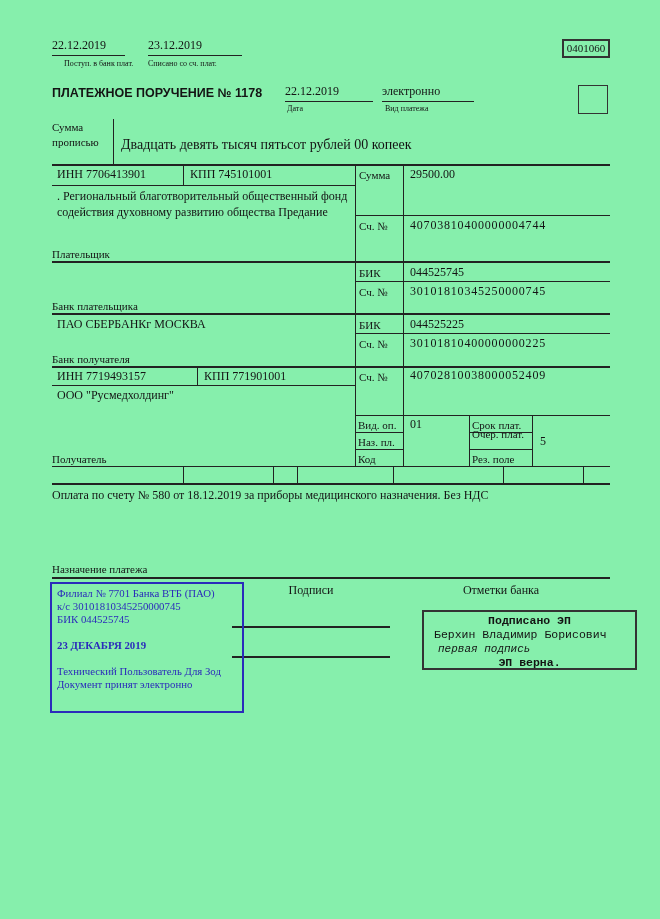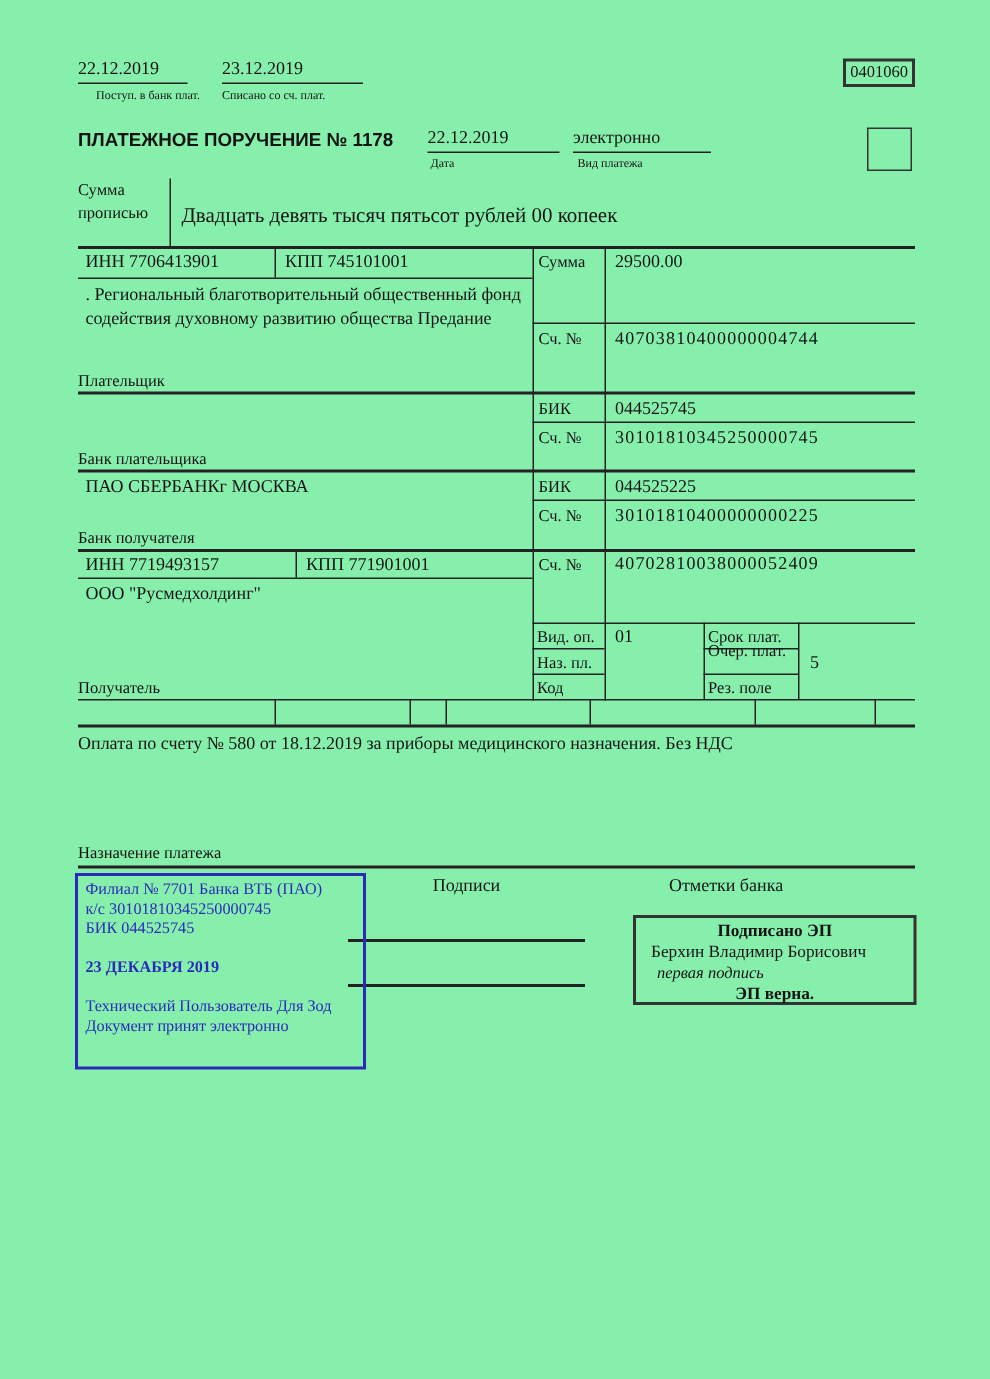--- a/index.html
+++ b/index.html
@@ -13,22 +13,22 @@
   .hl{position:absolute;background:#222;height:1px;}
   .hl2{position:absolute;background:#222;height:2px;}
   .vl{position:absolute;background:#222;width:1px;}
   .ufield{position:absolute;border-bottom:1.5px solid #222;font-size:12px;padding-bottom:2px;}
   .box{position:absolute;border:2px solid #333;box-sizing:border-box;}
   .title{font-family:"Liberation Sans",sans-serif;font-weight:bold;font-size:12.5px;}
   .bluebox{position:absolute;left:50px;top:582px;width:180px;height:121px;
            border:2px solid #3535bb;box-sizing:content-box;padding:3px 5px;
            font-size:10.8px;line-height:13px;color:#2b2bbb;}
   .bluebox div{white-space:normal;}
-  .epbox{position:absolute;left:422px;top:610px;width:189px;height:60px;
-         border:2px solid #333;box-sizing:border-box;padding:2px 4px;font-size:11.5px;line-height:14px;}
+  .epbox{position:absolute;left:422px;top:610px;width:215px;height:60px;
+         border:2px solid #333;box-sizing:border-box;padding:2px 4px;font-size:11.5px;line-height:14px;font-family:Liberation Mono, monospace;}
   .ctr{text-align:center;}
 </style>
 </head>
 <body>
 
 <div class="page">
 
   <div class="ufield" style="left:52px;top:38px;width:73px;">22.12.2019</div>
   <div class="t sm" style="left:52px;top:59px;margin-left:12px;">Поступ. в банк плат.</div>
   <div class="ufield" style="left:148px;top:38px;width:94px;">23.12.2019</div>
@@ -113,21 +113,21 @@
   <div class="t" style="left:540px;top:435px;">5</div>
   <div class="t cell" style="left:358px;top:453px;">Код</div>
   <div class="t cell" style="left:472px;top:453px;">Рез. поле</div>
   <div class="t cell" style="left:52px;top:453px;">Получатель</div>
 
   <div class="t" style="left:52px;top:489px;">Оплата по счету № 580 от 18.12.2019 за приборы медицинского назначения. Без НДС</div>
   <div class="t cell" style="left:52px;top:563px;">Назначение платежа</div>
   <div class="hl2" style="left:52px;top:577px;width:558px;"></div>
 
   <div class="t ctr" style="left:232px;top:584px;width:158px;">Подписи</div>
-  <div class="t ctr" style="left:384px;top:584px;width:200px;">Отметки банка</div>
+  <div class="t ctr" style="left:401px;top:584px;width:200px;">Отметки банка</div>
 
   <div class="hl" style="left:232px;top:626px;width:158px;height:1.5px;"></div>
   <div class="hl" style="left:232px;top:656px;width:158px;height:1.5px;"></div>
 
   <div class="bluebox" style="color: rgb(43, 43, 187); border-color: rgb(43, 43, 187);">
     <div>Филиал № 7701 Банка ВТБ (ПАО)</div>
     <div>к/с 30101810345250000745</div>
     <div>БИК 044525745</div>
     <div style="margin-top:13px;font-weight:bold;">23 ДЕКАБРЯ 2019</div>
     <div style="margin-top:13px;">Технический Пользователь Для Зод</div>

